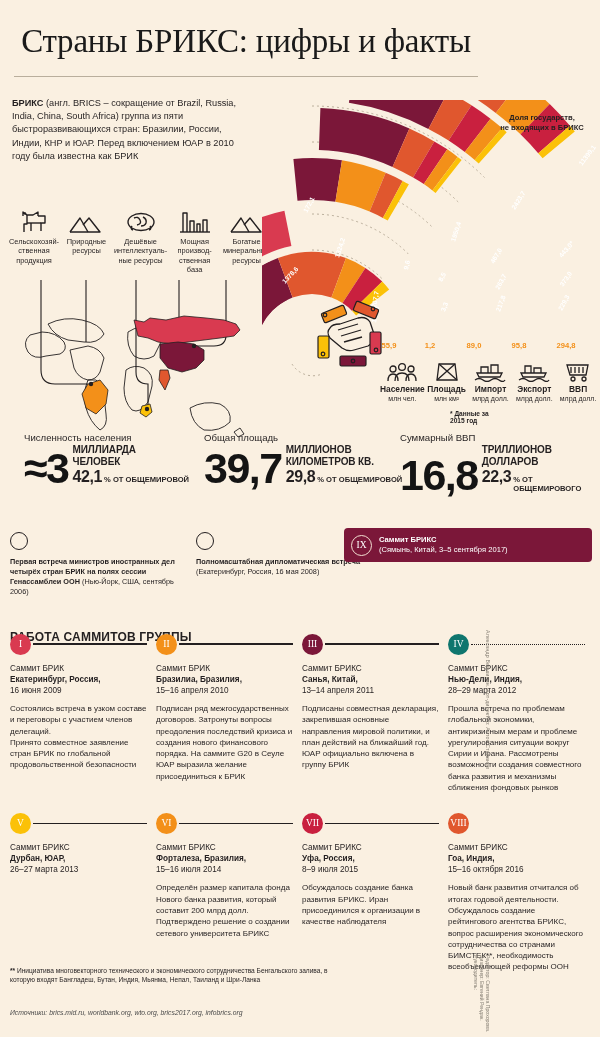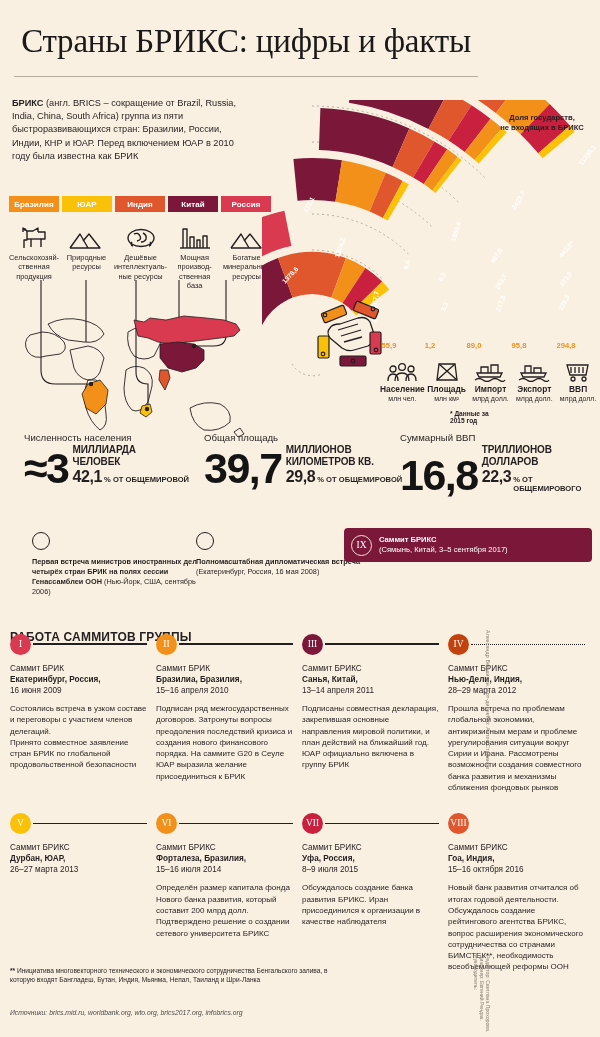--- a/index.html
+++ b/index.html
@@ -171,27 +171,20 @@
 <div class="page">
 
   <div class="title">Страны БРИКС: цифры и факты</div>
   <div class="title-rule"></div>
 
   <div class="intro">
     <b>БРИКС</b><span> (англ. BRICS – сокращение от Brazil, Russia, India, China, South Africa) группа из пяти быстроразвивающихся стран: Бразилии, России, Индии, КНР и ЮАР. Перед включением ЮАР в 2010 году была известна как БРИК</span>
   </div>
 
   <div class="legend">
-    <div class="legend-tags">
-      <div class="legend-tag" style="background:#F39019">Бразилия</div>
-      <div class="legend-tag" style="background:#FBC108">ЮАР</div>
-      <div class="legend-tag" style="background:#E0572E">Индия</div>
-      <div class="legend-tag" style="background:#7B1739">Китай</div>
-      <div class="legend-tag" style="background:#D93A50">Россия</div>
-    </div>
     <div class="legend-cols">
       <div class="legend-col">
         <div class="legend-ico">
           <svg width="30" height="24" viewBox="0 0 30 24">
               <g fill="none" stroke="#231f20" stroke-width="1.4" stroke-linejoin="round">
                 <path d="M4 6 L4 2 L8 5 L14 5 L19 2 L19 6"></path>
                 <path d="M8 5 L8 14 L5 14 L5 22"></path>
                 <path d="M19 6 L26 6 L26 13 L22 13 L22 21"></path>
                 <path d="M12 13 L12 21"></path>
                 <path d="M8 13 L22 13"></path>
@@ -529,21 +522,21 @@
           <div class="sum-pctrow">
             <div class="sum-pct">22,3</div>
             <div class="sum-pctlbl">% ОТ ОБЩЕМИРОВОГО</div>
           </div>
         </div>
       </div>
     </div>
   </div>
 
   <div class="miles">
-    <div class="mile" style="left:10px; top:0;margin-left:22px;">
+    <div class="mile" style="left:10px; top:0;">
       <div class="mile-dot"></div>
       <div class="mile-txt">
         <b>Первая встреча министров иностранных дел четырёх стран БРИК на полях сессии Генассамблеи ООН </b><span>(Нью-Йорк, США, сентябрь 2006)</span>
       </div>
     </div>
     <div class="mile" style="left:196px; top:0;">
       <div class="mile-dot"></div>
       <div class="mile-txt">
         <b>Полномасштабная дипломатическая встреча </b><span>(Екатеринбург, Россия, 16 мая 2008)</span>
       </div>
@@ -588,21 +581,21 @@
           <div class="scard-num" style="background:#7B1739">III</div>
           <div class="scard-line"></div>
         </div>
         <div class="scard-title">Саммит БРИКС</div>
         <div class="scard-place">Санья, Китай,</div>
         <div class="scard-date">13–14 апреля 2011</div>
         <div class="scard-body" style="white-space:pre-line">Подписаны совместная декларация, закрепившая основные направления мировой политики, и план действий на ближайший год. ЮАР официально включена в группу БРИК</div>
       </div>
       <div class="scard">
         <div class="scard-head">
-          <div class="scard-num" style="background:#c2410c">IV</div>
+          <div class="scard-num" style="background:#0f766e">IV</div>
           <div class="scard-line dotted"></div>
         </div>
         <div class="scard-title">Саммит БРИКС</div>
         <div class="scard-place">Нью-Дели, Индия,</div>
         <div class="scard-date">28–29 марта 2012</div>
         <div class="scard-body" style="white-space:pre-line">Прошла встреча по проблемам глобальной экономики, антикризисным мерам и проблеме урегулирования ситуации вокруг Сирии и Ирана. Рассмотрены возможности создания совместного банка развития и механизмы сближения фондовых рынков</div>
       </div>
     </div>
 
     <div class="srow srow2" style="margin-top:18px">

